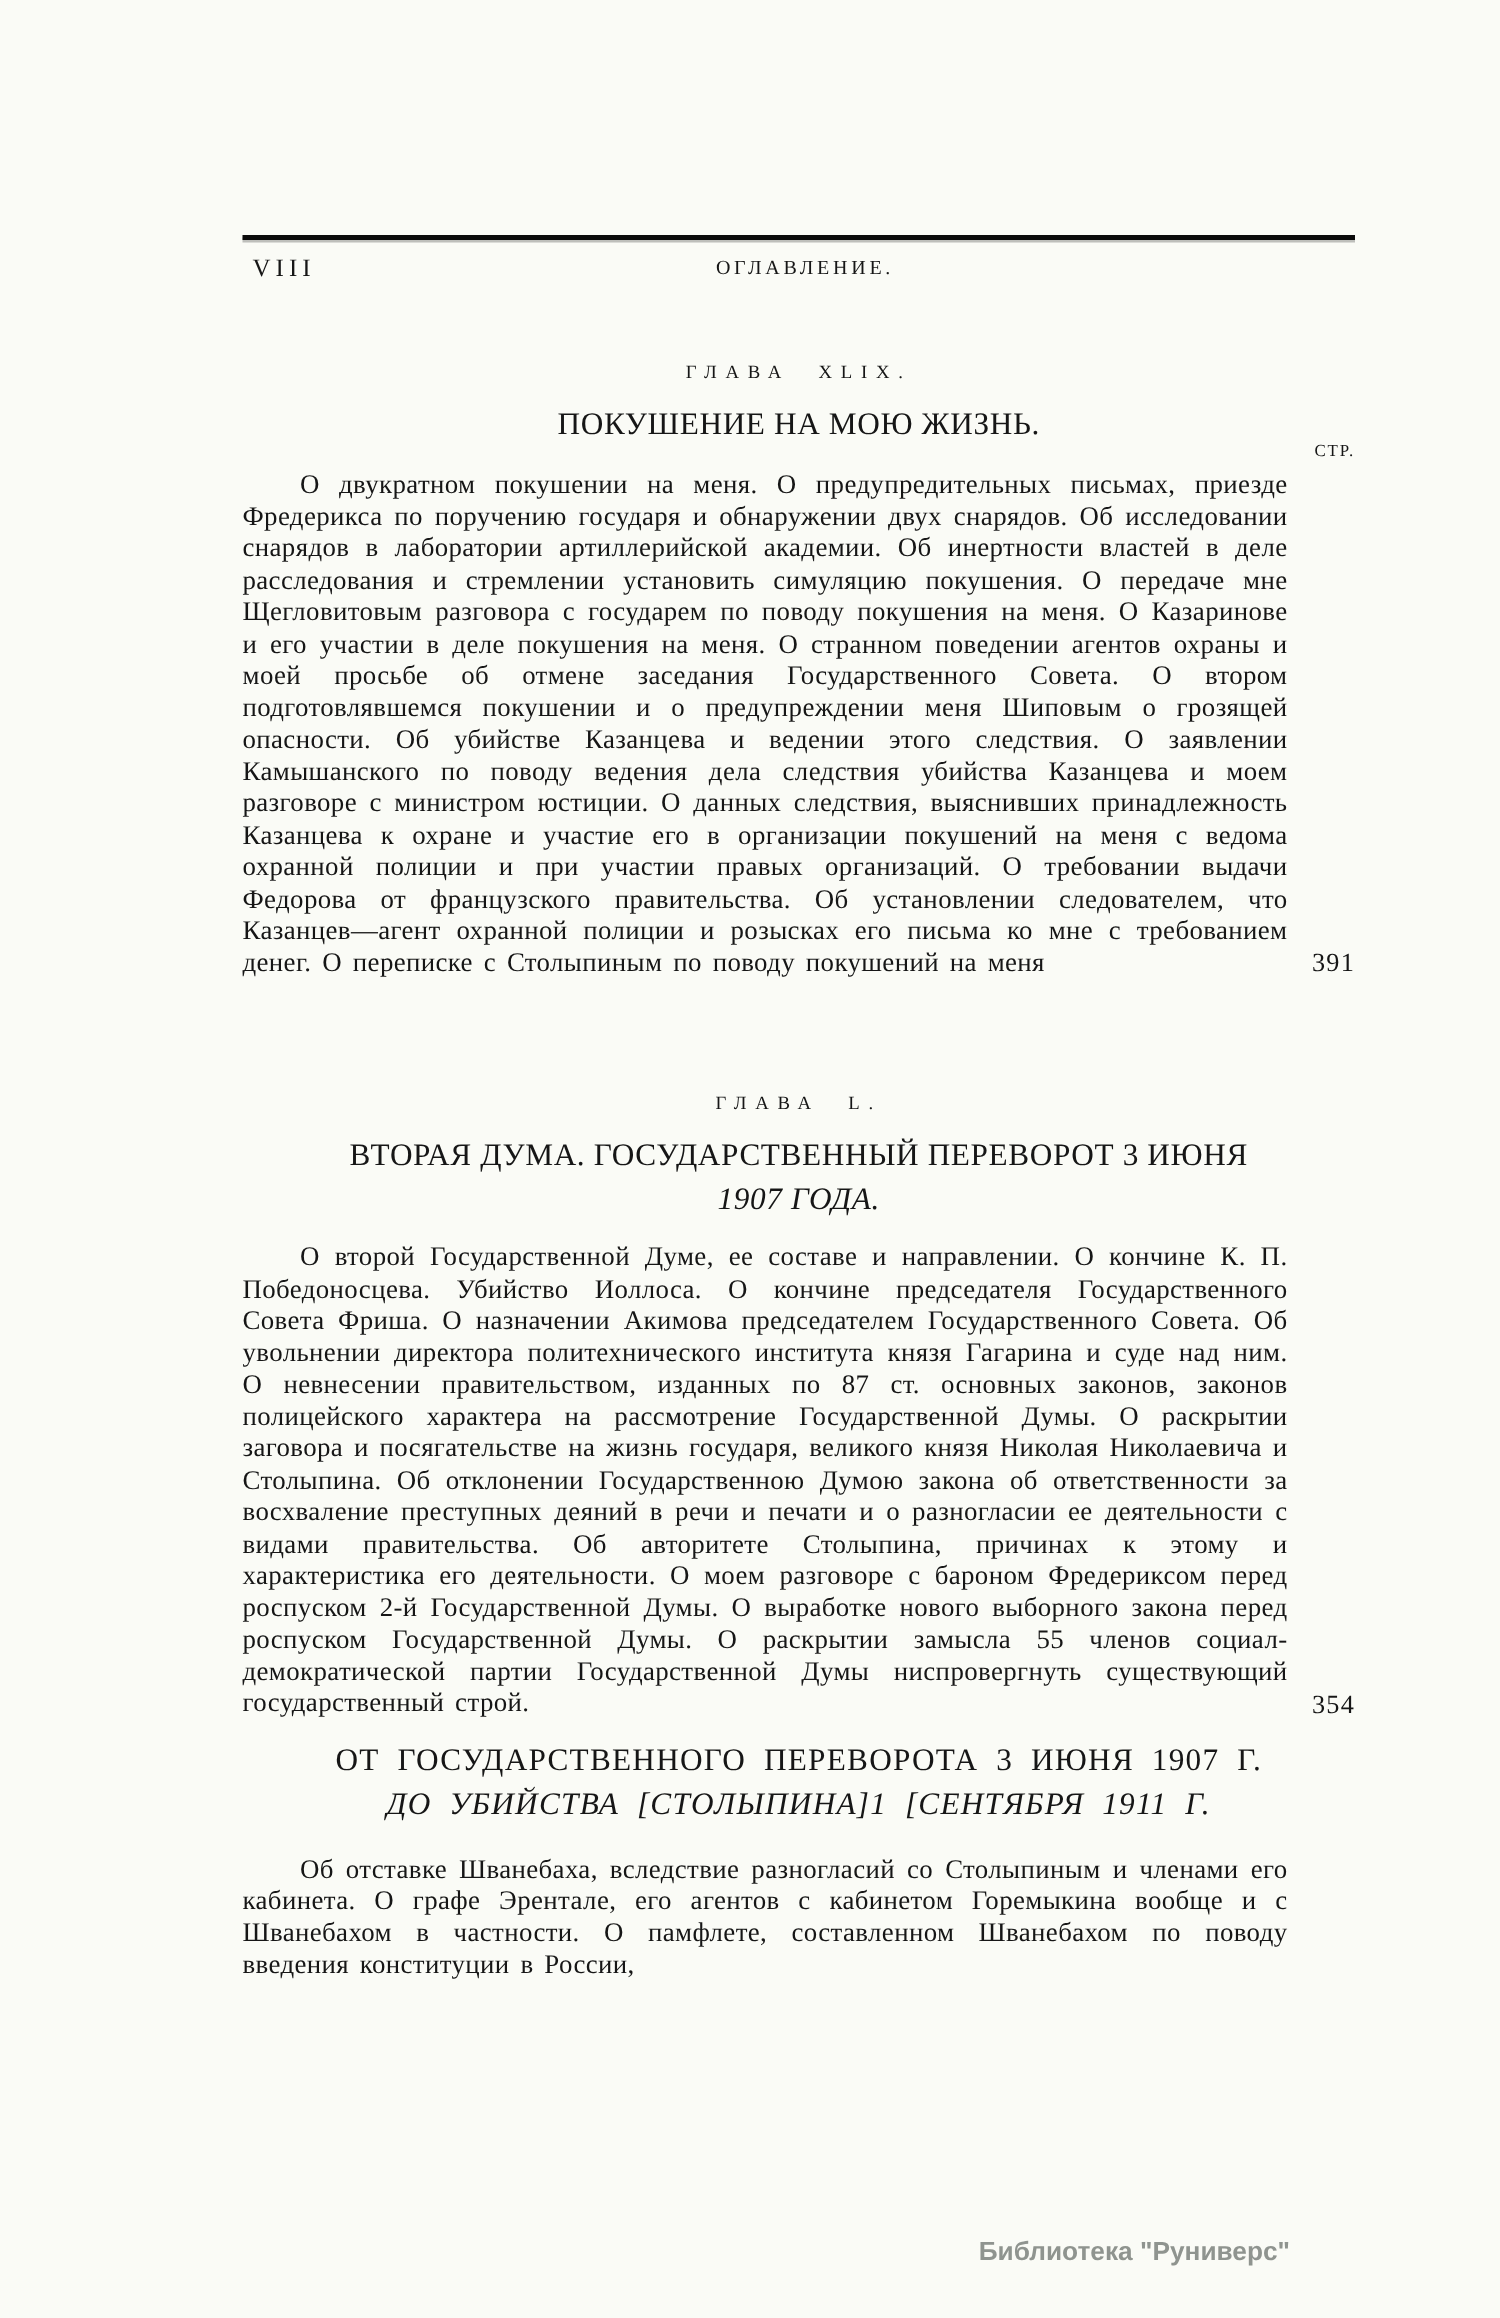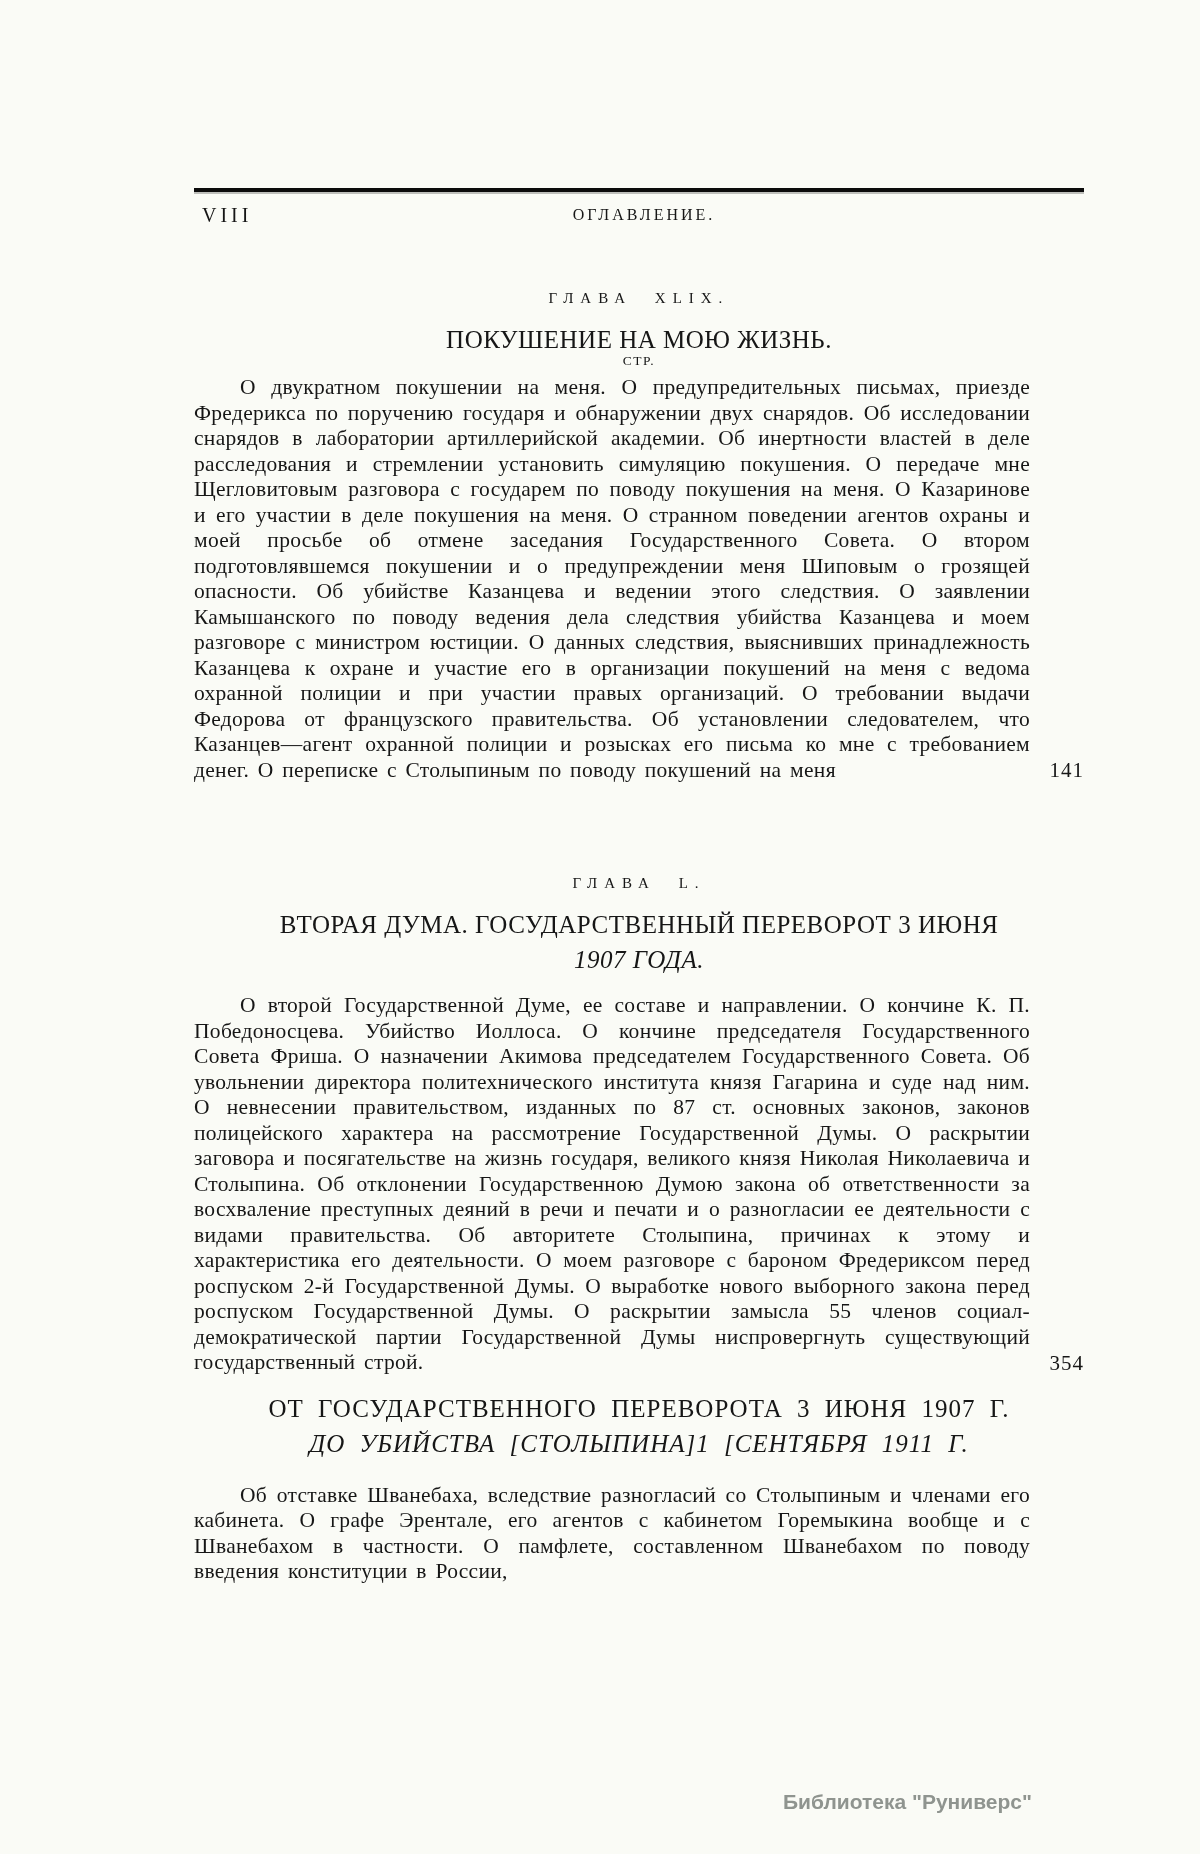--- a/index.html
+++ b/index.html
@@ -61,21 +61,21 @@
     line-height: 35px;
     letter-spacing: 0.5px;
     margin-top: 15px;
   }
   .chapter-title + .chapter-title { margin-top: 0; font-style: italic; }
   .entry-li .chapter-title {
     letter-spacing: 1px;
     word-spacing: 7px;
   }
   .page-col-header {
-    text-align: center;
+    text-align: right;
     font-size: 13.5px;
     letter-spacing: 1.5px;
     margin-top: -4px;
     height: 16px;
   }
   .entry-body {
     position: relative;
     margin-top: 6px;
   }
   .entry-l .entry-body { margin-top: 16px; }
@@ -118,21 +118,21 @@
     <span class="folio">VIII</span>
     <span class="running-title">ОГЛАВЛЕНИЕ.</span>
   </div>
 
   <section class="entry entry-xlix">
     <div class="chapter-label">ГЛАВА XLIX.</div>
     <div class="chapter-title">ПОКУШЕНИЕ НА МОЮ ЖИЗНЬ.</div>
     <div class="page-col-header">СТР.</div>
     <div class="entry-body">
       <p class="summary">О двукратном покушении на меня. О предупредительных письмах, приезде Фредерикса по поручению государя и обнаружении двух снарядов. Об исследовании снарядов в лаборатории артиллерийской академии. Об инертности властей в деле расследования и стремлении установить симуляцию покушения. О передаче мне Щегловитовым разговора с государем по поводу покушения на меня. О Казаринове и его участии в деле покушения на меня. О странном поведении агентов охраны и моей просьбе об отмене заседания Государственного Совета. О втором подготовлявшемся покушении и о предупреждении меня Шиповым о грозящей опасности. Об убийстве Казанцева и ведении этого следствия. О заявлении Камышанского по поводу ведения дела следствия убийства Казанцева и моем разговоре с министром юстиции. О данных следствия, выяснивших принадлежность Казанцева к охране и участие его в организации покушений на меня с ведома охранной полиции и при участии правых организаций. О требовании выдачи Федорова от французского правительства. Об установлении следователем, что Казанцев—агент охранной полиции и розысках его письма ко мне с требованием денег. О переписке с Столыпиным по поводу покушений на меня</p>
-      <span class="pagenum">141</span>
+      <span class="pagenum">391</span>
     </div>
   </section>
 
   <section class="entry entry-l">
     <div class="chapter-label">ГЛАВА L.</div>
     <div class="chapter-title">ВТОРАЯ ДУМА. ГОСУДАРСТВЕННЫЙ ПЕРЕВОРОТ 3 ИЮНЯ</div>
     <div class="chapter-title">1907 ГОДА.</div>
     <div class="entry-body">
       <p class="summary">О второй Государственной Думе, ее составе и направлении. О кончине К. П. Победоносцева. Убийство Иоллоса. О кончине председателя Государственного Совета Фриша. О назначении Акимова председателем Государственного Совета. Об увольнении директора политехнического института князя Гагарина и суде над ним. О невнесении правительством, изданных по 87 ст. основных законов, законов полицейского характера на рассмотрение Государственной Думы. О раскрытии заговора и посягательстве на жизнь государя, великого князя Николая Николаевича и Столыпина. Об отклонении Государственною Думою закона об ответственности за восхваление преступных деяний в речи и печати и о разногласии ее деятельности с видами правительства. Об авторитете Столыпина, причинах к этому и характеристика его деятельности. О моем разговоре с бароном Фредериксом перед роспуском 2-й Государственной Думы. О выработке нового выборного закона перед роспуском Государственной Думы. О раскрытии замысла 55 членов социал-демократической партии Государственной Думы ниспровергнуть существующий государственный строй.</p>
       <span class="pagenum">354</span>

